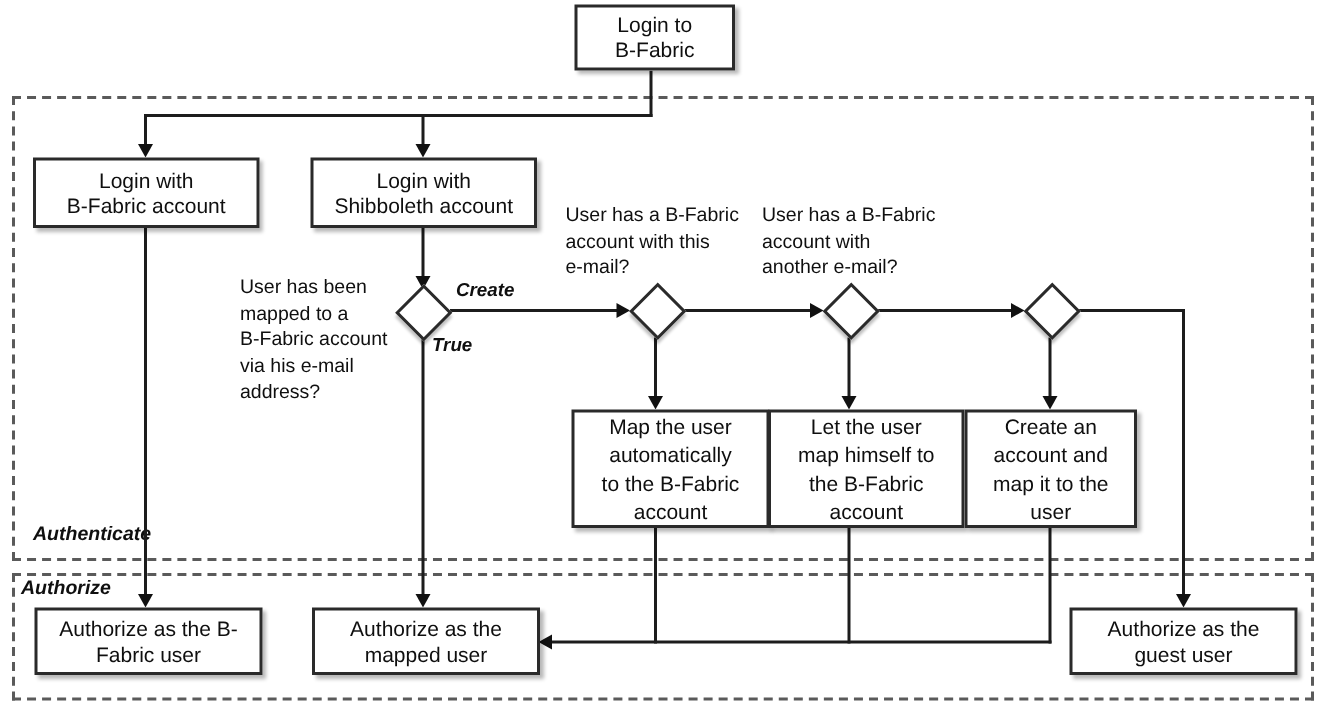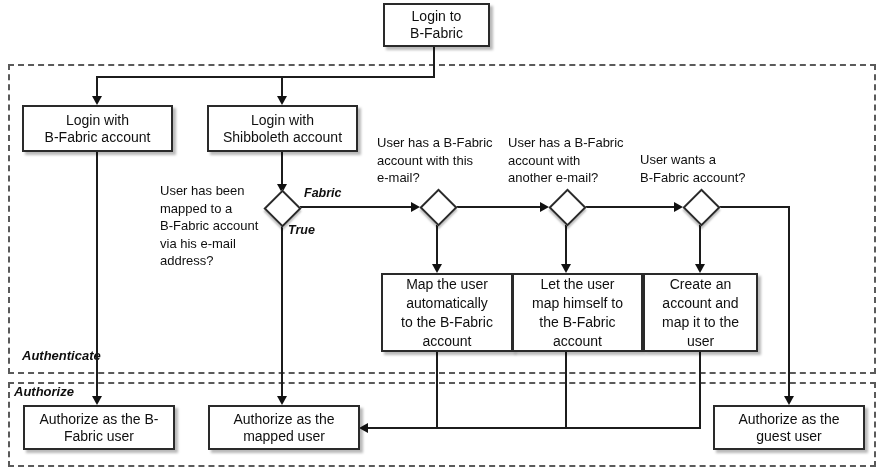--- a/index.html
+++ b/index.html
@@ -177,19 +177,17 @@
 mapped to a
 B-Fabric account
 via his e-mail
 address?</div>
   <div class="qlabel" id="q2-label">User has a B-Fabric
 account with this
 e-mail?</div>
   <div class="qlabel" id="q3-label">User has a B-Fabric
 account with
 another e-mail?</div>
-  <div class="qlabel" id="q4-label">User wants a
-B-Fabric account?</div>
 
-  <div class="edge-label" id="false-label">Fabric</div>
+  <div class="edge-label" id="false-label">Create</div>
   <div class="edge-label" id="true-label">True</div>
 
 </div>
 
 </body></html>

